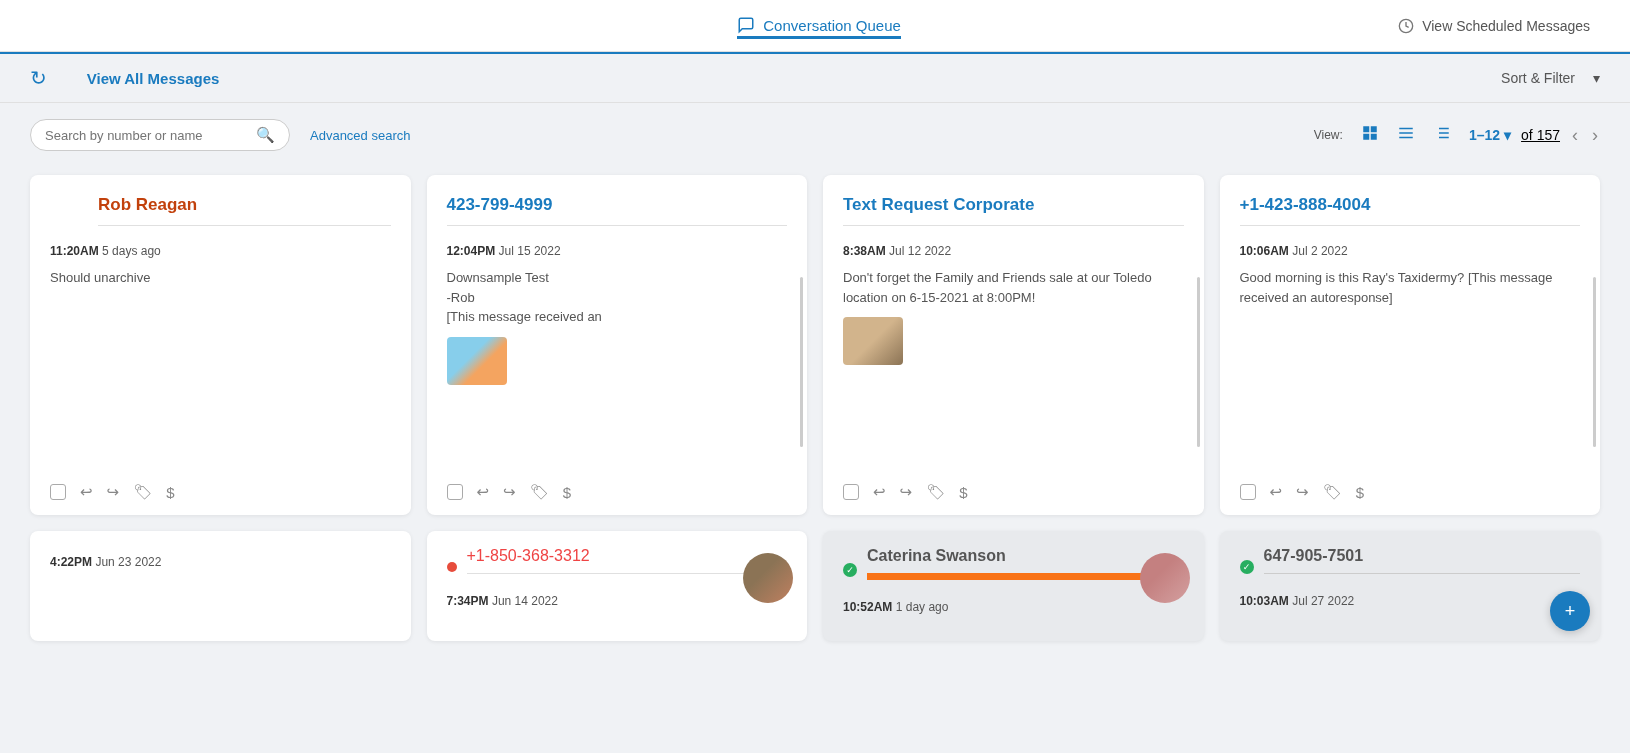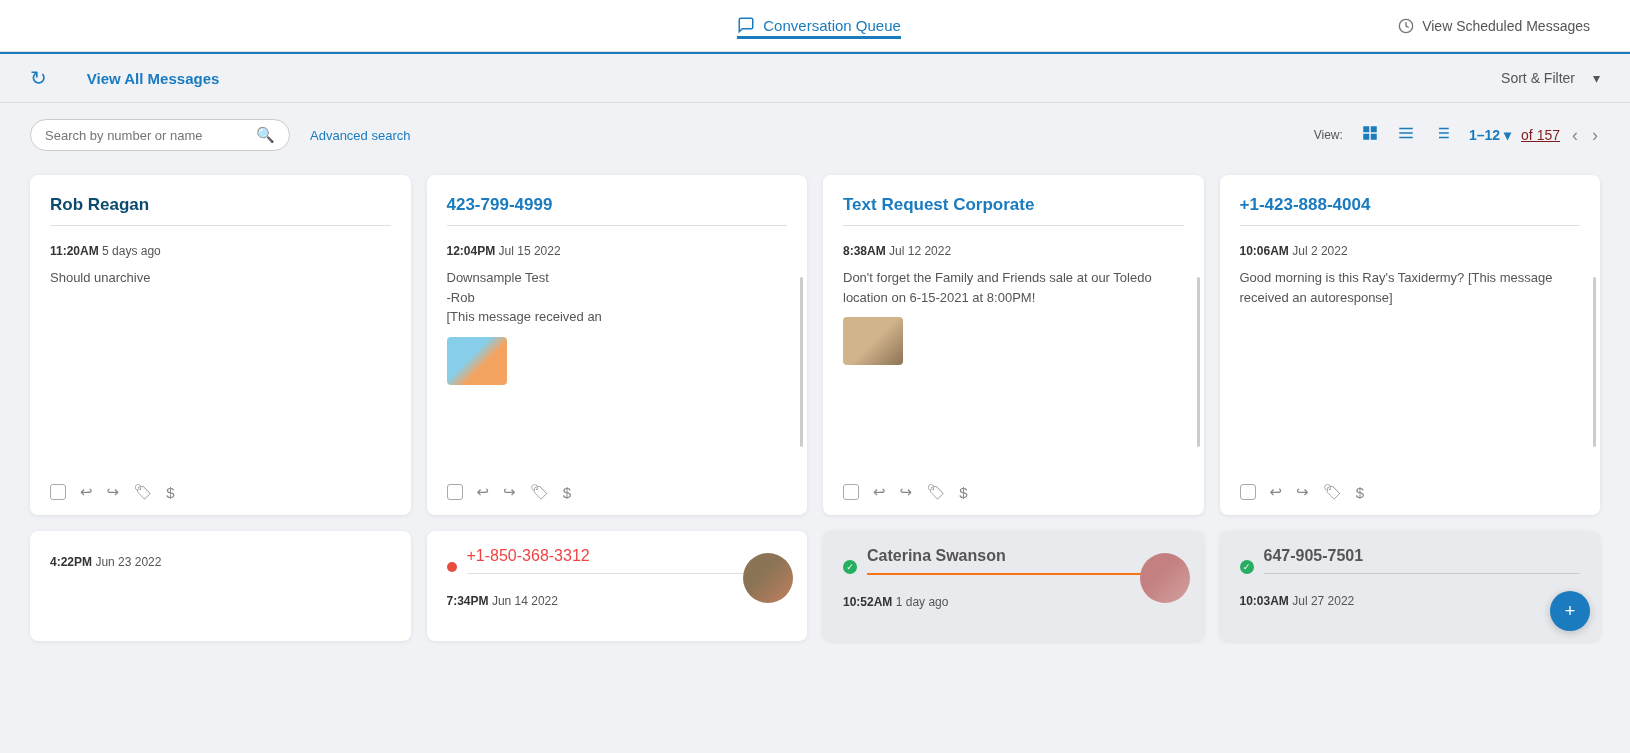--- a/index.html
+++ b/index.html
@@ -132,21 +132,21 @@
       color: #1a7bbf;
       font-size: 14px;
     }
     .pagination .page-range {
       display: flex;
       align-items: center;
       gap: 4px;
       font-weight: 600;
     }
     .pagination .total {
-      color: #7f1d1d;
+      color: #000000;
       font-weight: 400;
       text-decoration: underline;
     }
     .pagination .nav-btn {
       cursor: pointer;
       color: #888;
       background: transparent;
       border: none;
       font-size: 18px;
       padding: 0 2px;
@@ -399,21 +399,21 @@
       <span class="total">of 157</span>
       <button class="nav-btn">‹</button>
       <button class="nav-btn">›</button>
     </div>
   </div>
 </div>
 
 <div class="cards-grid">
 
   <div class="card">
-    <div class="card-name" style="color:#0c4a6e;">Rob Reagan</div>
+    <div class="card-name" style="color:#c2410c;margin-left:48px;">Rob Reagan</div>
     <div class="card-time">
       <span class="time-bold">11:20AM</span>
       <span> 5 days ago</span>
     </div>
     <div class="card-body">Should unarchive</div>
     <div class="card-footer">
       <div class="checkbox"></div>
       <span class="action-icon">↩</span>
       <span class="action-icon">↪</span>
       <span class="action-icon">🏷</span>
@@ -499,21 +499,21 @@
     <div class="card-time" style="font-size:12px;color:#555;margin-top:8px;">
       <span class="time-bold">7:34PM</span>
       <span> Jun 14 2022</span>
     </div>
     <div class="card-avatar-img glasses" style="position:absolute;right:14px;top:14px;"></div>
   </div>
 
   <div class="card-bottom muted" style="position:relative;">
     <div style="display:flex;align-items:center;gap:6px;">
       <div class="badge-check">✓</div>
-      <div class="card-name dark" style="color:#555;font-size:16px;font-weight:600;padding-bottom:8px;border-bottom:2px solid #f97316;flex:1;">Caterina Swanson</div>
+      <div class="card-name dark" style="color:#555;font-size:16px;font-weight:600;padding-bottom:8px;border-bottom:7px solid #f97316;flex:1;">Caterina Swanson</div>
     </div>
     <div class="card-time" style="font-size:12px;color:#555;margin-top:8px;">
       <span class="time-bold">10:52AM</span>
       <span> 1 day ago</span>
     </div>
     <div class="card-avatar-img woman" style="position:absolute;right:14px;top:14px;"></div>
   </div>
 
   <div class="card-bottom muted" style="position:relative;">
     <div style="display:flex;align-items:center;gap:6px;">

